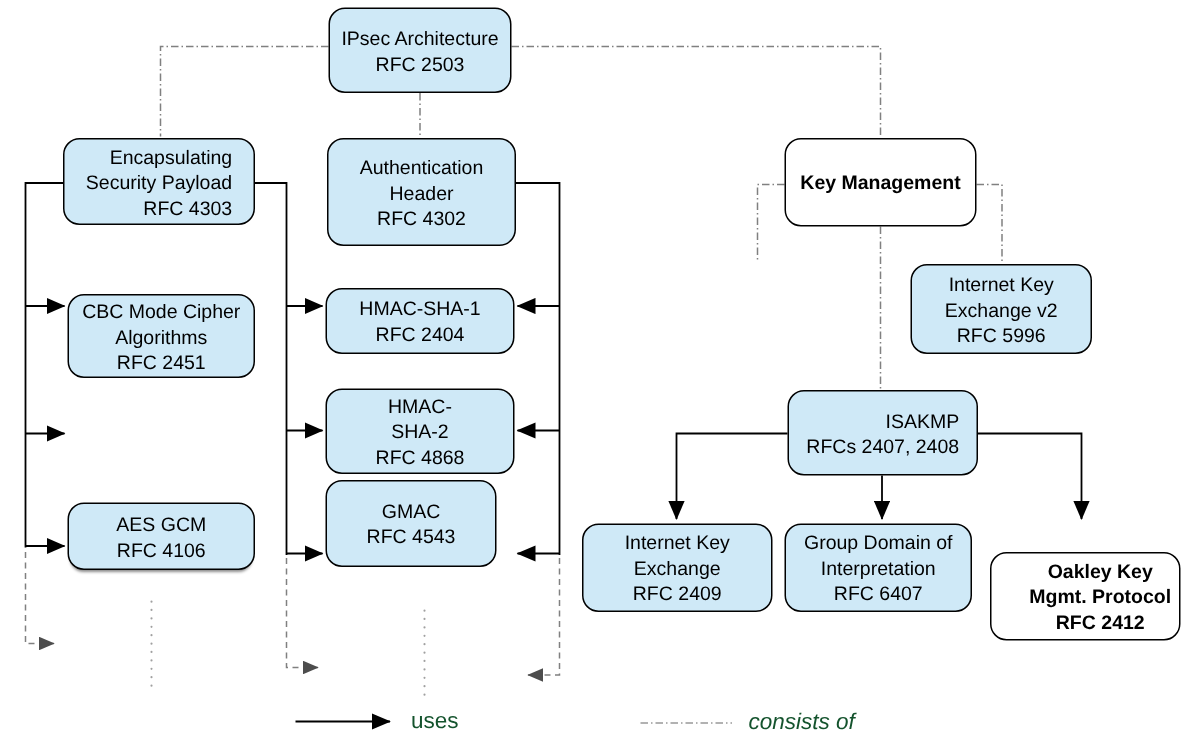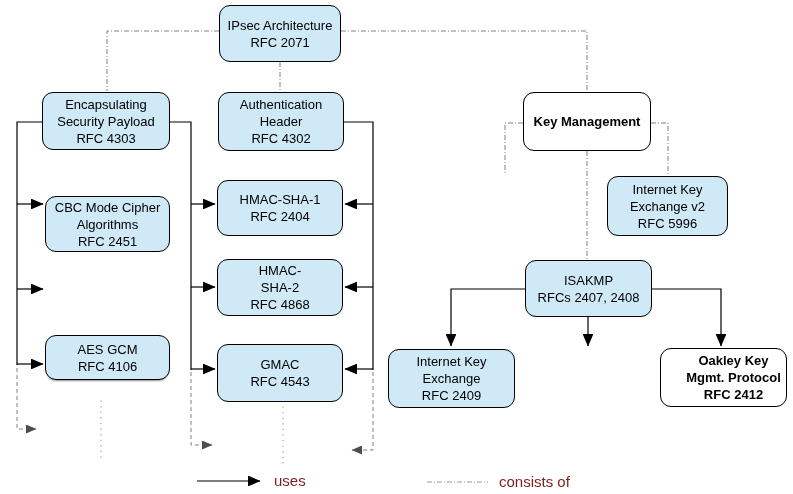--- a/index.html
+++ b/index.html
@@ -11,21 +11,21 @@
   .box{
     position:absolute;z-index:2;box-sizing:border-box;
     display:flex;align-items:center;justify-content:center;text-align:center;
     border:1.5px solid #000000;border-radius:11px;
     font-size:13px;line-height:17px;color:#000000;white-space:pre-line;
     background:#cfe9f7;
   }
   .box.white{background:#ffffff;border-width:1.2px;font-weight:bold;}
   .box.shadow{box-shadow:0 3px 2px -2px rgba(0,0,0,0.45);}
   .legend-label{
-    position:absolute;z-index:2;font-size:15px;line-height:18px;color:#7f1d1d;
+    position:absolute;z-index:2;font-size:15px;line-height:18px;color:#14532d;
   }
 </style>
 </head>
 <body>
 
 <div id="stage">
 
   <svg id="wires" width="793" height="494" viewBox="0 0 793 494">
     <defs>
       <marker id="arrB" markerWidth="11" markerHeight="9" refX="10" refY="4.5" orient="auto">
@@ -75,64 +75,67 @@
     <g stroke="#a0a0a0" stroke-width="1.4" fill="none" stroke-linecap="round" stroke-dasharray="0.1,5.5">
       <path d="M101,401 V458"></path>
       <path d="M283,407 V468"></path>
     </g>
 
     <path d="M197,481 H260" stroke="#000000" stroke-width="1.2" fill="none" marker-end="url(#arrB)"></path>
     <path d="M427,482 H488" stroke="#999999" stroke-width="1" fill="none" stroke-dasharray="5,2,1,2"></path>
   </svg>
 
   <div class="box" style="left:219px;top:5px;width:122px;height:57px;">IPsec Architecture
-RFC 2071</div>
+RFC 2503</div>
 
-  <div class="box" style="left:42px;top:92px;width:128px;height:58px;">Encapsulating
+  <div class="box" style="left:42px;top:92px;width:128px;height:58px;text-align:right;">Encapsulating
 Security Payload
 RFC 4303</div>
 
-  <div class="box" style="left:218px;top:92px;width:126px;height:59px;">Authentication
+  <div class="box" style="left:218px;top:92px;width:126px;height:72px;">Authentication
 Header
 RFC 4302</div>
 
   <div class="box" style="left:45px;top:176px;width:125px;height:56px;margin-top:20px;">CBC Mode Cipher
 Algorithms
 RFC 2451</div>
 
-  <div class="box" style="left:217px;top:180px;width:126px;height:56px;">HMAC-SHA-1
+  <div class="box" style="left:217px;top:192px;width:126px;height:44px;">HMAC-SHA-1
 RFC 2404</div>
 
 
   <div class="box" style="left:217px;top:259px;width:126px;height:57px;">HMAC-
 SHA-2
 RFC 4868</div>
 
   <div class="box shadow" style="left:45px;top:335px;width:125px;height:45px;">AES GCM
 RFC 4106</div>
 
-  <div class="box" style="left:217px;top:344px;width:126px;height:58px;">GMAC
+  <div class="box" style="left:217px;top:320px;width:114px;height:58px;">GMAC
 RFC 4543</div>
 
   <div class="box white" style="left:523px;top:92px;width:128px;height:59px;">Key Management</div>
 
 
   <div class="box" style="left:607px;top:176px;width:121px;height:60px;">Internet Key
 Exchange v2
 RFC 5996</div>
 
-  <div class="box" style="left:525px;top:260px;width:127px;height:57px;">ISAKMP
+  <div class="box" style="left:525px;top:260px;width:127px;height:57px;text-align:right;">ISAKMP
 RFCs 2407, 2408</div>
 
   <div class="box" style="left:388px;top:349px;width:127px;height:59px;">Internet Key
 Exchange
 RFC 2409</div>
 
+  <div class="box" style="left:523px;top:349px;width:125px;height:59px;">Group Domain of
+Interpretation
+RFC 6407</div>
 
-  <div class="box white" style="left:660px;top:348px;width:127px;height:59px;padding-left:20px;">Oakley Key
+  <div class="box white" style="left:660px;top:368px;width:127px;height:59px;padding-left:20px;">Oakley Key
 Mgmt. Protocol
 RFC 2412</div>
 
   <div class="legend-label" style="left:274px;top:472px;">uses</div>
 
-  <div class="legend-label" style="left:499px;top:473px;">consists of</div>
+  <div class="legend-label" style="left:499px;top:473px;font-style:italic;">consists of</div>
 
 </div>
 
 </body></html>

